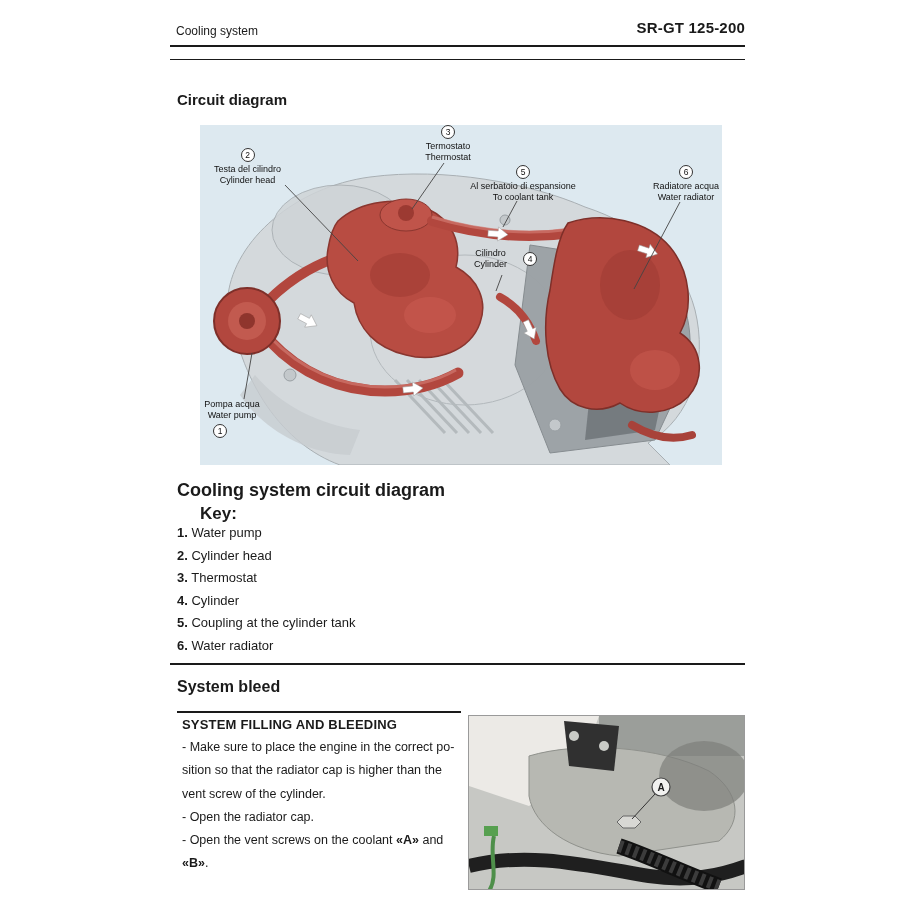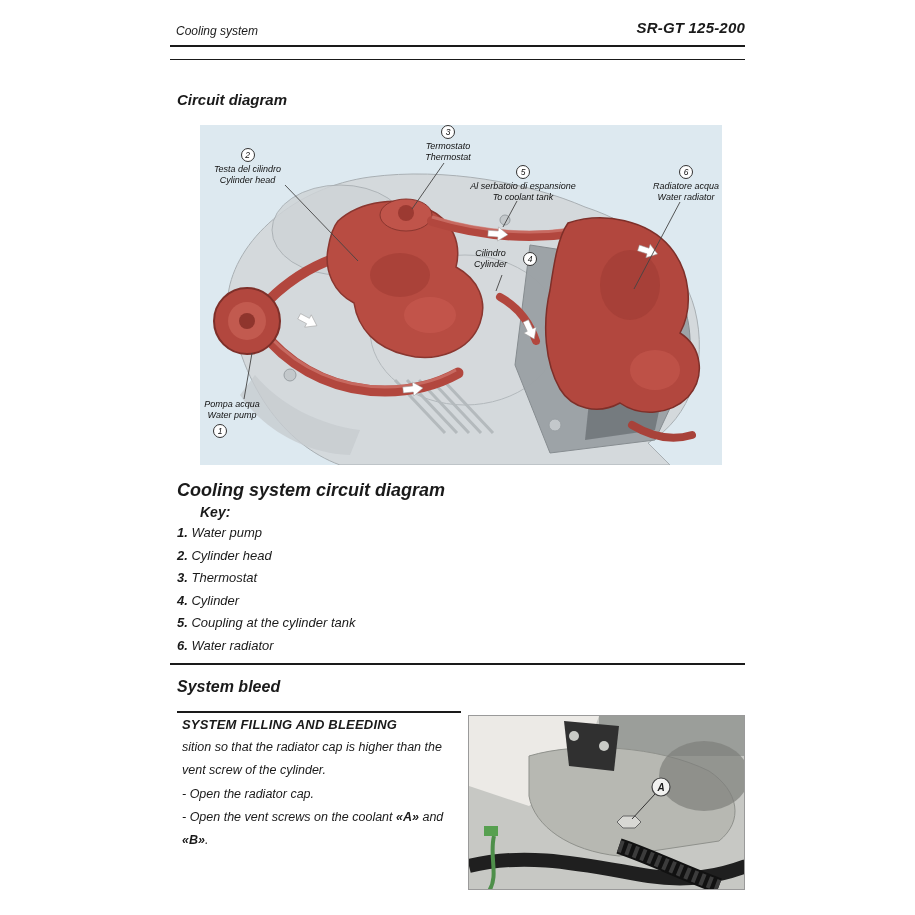--- a/index.html
+++ b/index.html
@@ -1,17 +1,17 @@
 <!DOCTYPE html>
 <html><head>
 <meta charset="utf-8">
 <style>
   html,body{margin:0;padding:0;background:#fff;}
   .page{position:relative;width:915px;height:915px;background:#ffffff;overflow:hidden;
-        font-family:"Liberation Sans","DejaVu Sans",sans-serif;color:#1a1a1a;font-style:italic;}
+        font-family:"Liberation Sans","DejaVu Sans",sans-serif;color:#1a1a1a;}
   
   .h-left{position:absolute;left:176px;top:24px;font-size:12px;}
   .h-right{position:absolute;right:170px;top:19px;font-size:15px;font-weight:bold;letter-spacing:.2px;}
   .rule{position:absolute;left:170px;width:575px;background:#1a1a1a;}
   .rule-top1{top:45px;height:2px;}
   .rule-top2{top:59px;height:1px;}
   .rule-mid{top:663px;height:2px;}
   .sec-title{position:absolute;left:177px;font-size:15px;font-weight:bold;margin:0;}
   .sec1{top:91px;}
   .sec2{top:678px;font-size:16px;}
@@ -24,21 +24,21 @@
   .co1{left:2px;top:274px;width:60px;}
   .co1 .conum{margin:3px 0 0 11px;}
   .co2{left:5px;top:23px;width:85px;}
   .co3{left:198px;top:0px;width:100px;}
   .co4{left:274px;top:123px;display:flex;align-items:center;gap:16px;text-align:center;}
   .co4 .conum{margin:0;}
   .co5{left:262px;top:40px;width:122px;}
   .co6{left:434px;top:40px;width:104px;}
   
   .caption{position:absolute;left:177px;top:480px;font-size:18px;font-weight:bold;}
-  .keylabel{position:absolute;left:177px;top:504px;font-size:14px;font-weight:bold;padding-left:23px;}
+  .keylabel{position:absolute;left:177px;top:504px;font-size:17px;font-weight:bold;padding-left:23px;}
   .keylist{position:absolute;left:177px;top:524px;font-size:13px;}
   .kitem{height:22.6px;line-height:18px;}
   .b{font-weight:bold;}
   
   .box-rule{position:absolute;left:177px;top:711px;width:284px;height:2px;background:#1a1a1a;}
   .box-title{position:absolute;left:182px;top:717px;font-size:13px;font-weight:bold;letter-spacing:.2px;}
   .bleed-text{position:absolute;left:182px;top:737px;width:300px;font-size:12.5px;}
   .bline{height:23.3px;line-height:20px;white-space:nowrap;}
   
   .photo{position:absolute;left:468px;top:715px;width:277px;height:175px;border:1px solid #9a9a9a;box-sizing:border-box;overflow:hidden;background:#c7c8c4;}
@@ -159,20 +159,21 @@
     <div class="kitem"><span class="b">6.</span> <span>Water radiator</span></div>
   </div>
 
   <div class="rule rule-mid"></div>
 
   <h2 class="sec-title sec2">System bleed</h2>
   <div class="box-rule"></div>
   <div class="box-title">SYSTEM FILLING AND BLEEDING</div>
 
   <div class="bleed-text">
+    <div class="bline"><span>- Make sure to place the engine in the correct po-</span></div>
     <div class="bline"><span>sition so that the radiator cap is higher than the</span></div>
     <div class="bline"><span>vent screw of the cylinder.</span></div>
     <div class="bline"><span>- Open the radiator cap.</span></div>
     <div class="bline"><span>- Open the vent screws on the coolant </span><span class="b">«A»</span><span> and</span></div>
     <div class="bline"><span class="b">«B»</span><span>.</span></div>
   </div>
 
   <div class="photo">
     <svg width="277" height="175" viewBox="0 0 277 175">
       <rect x="0" y="0" width="277" height="175" fill="#c7c8c4"></rect>

